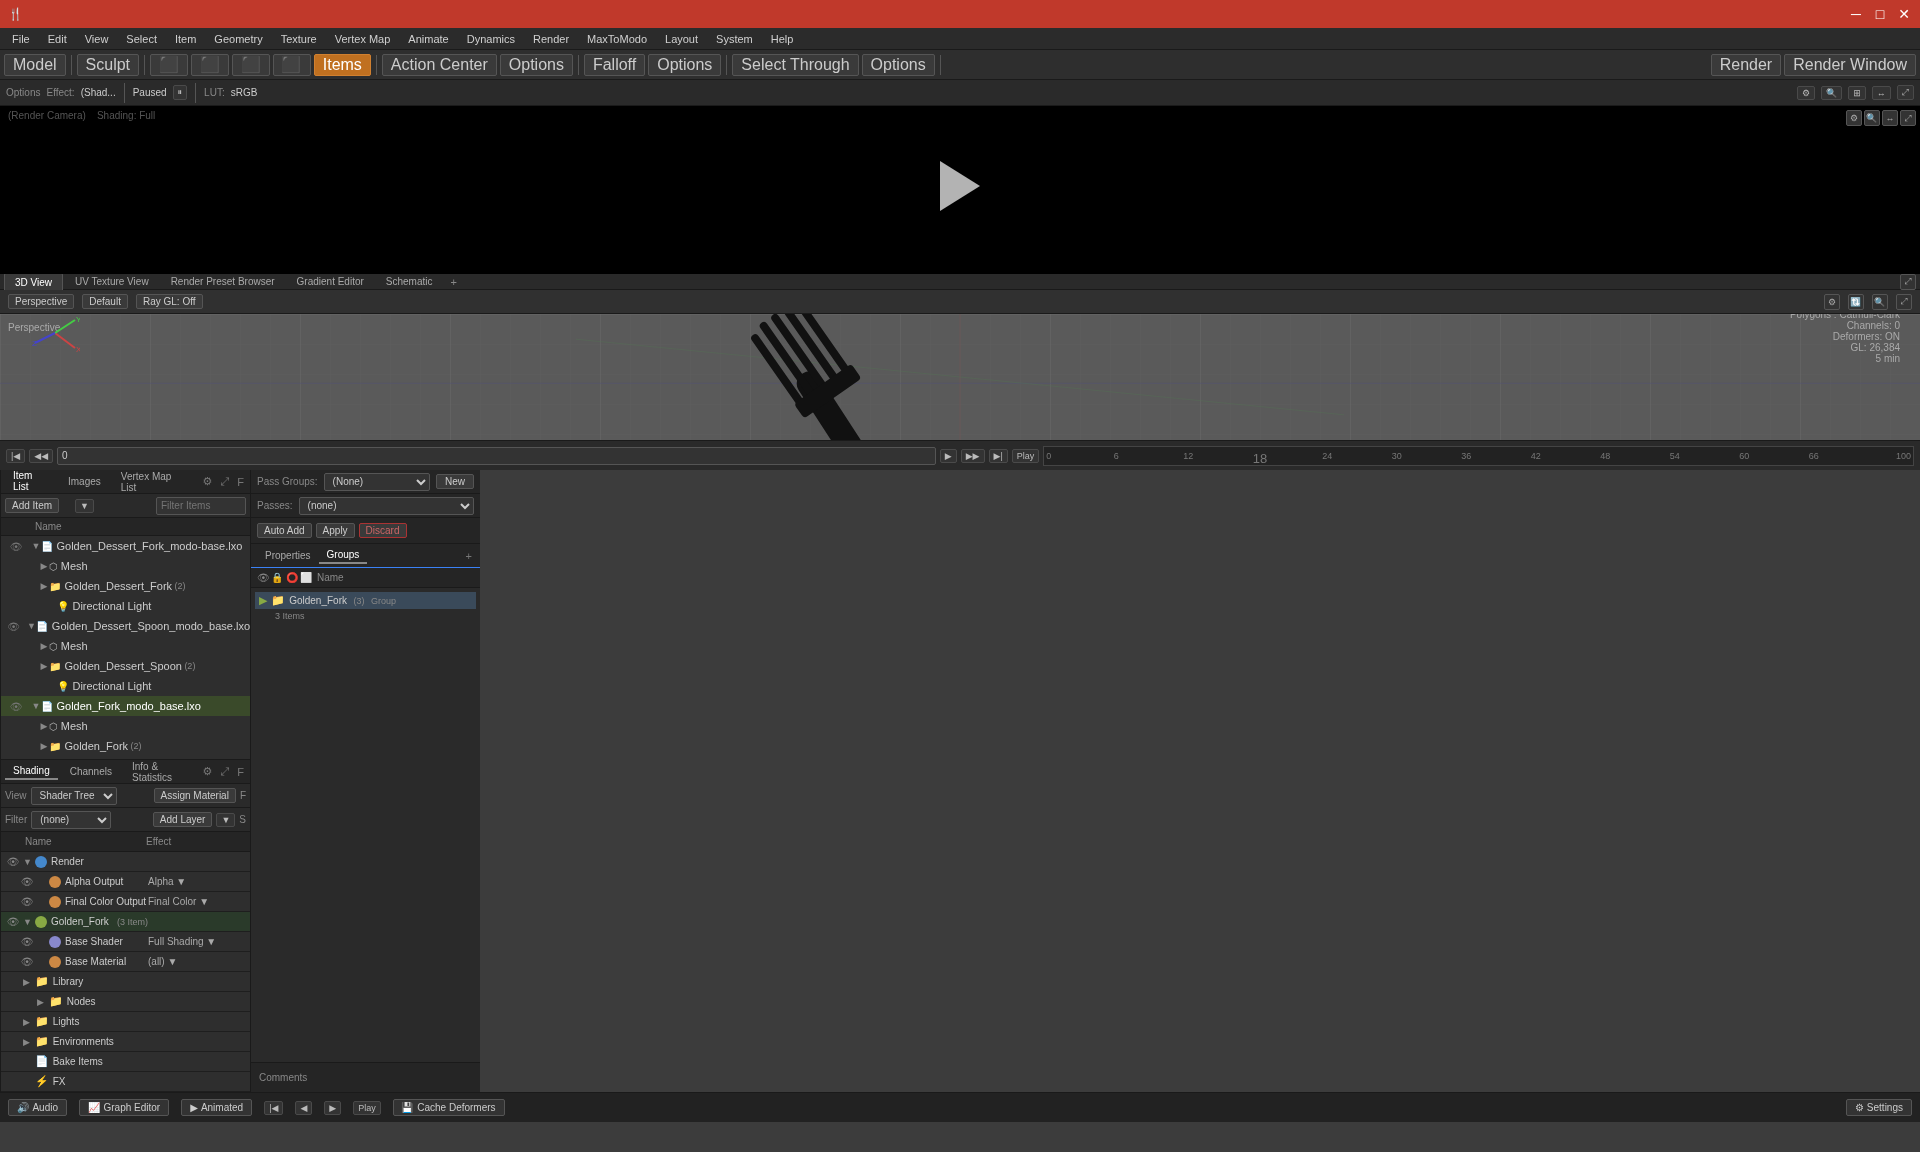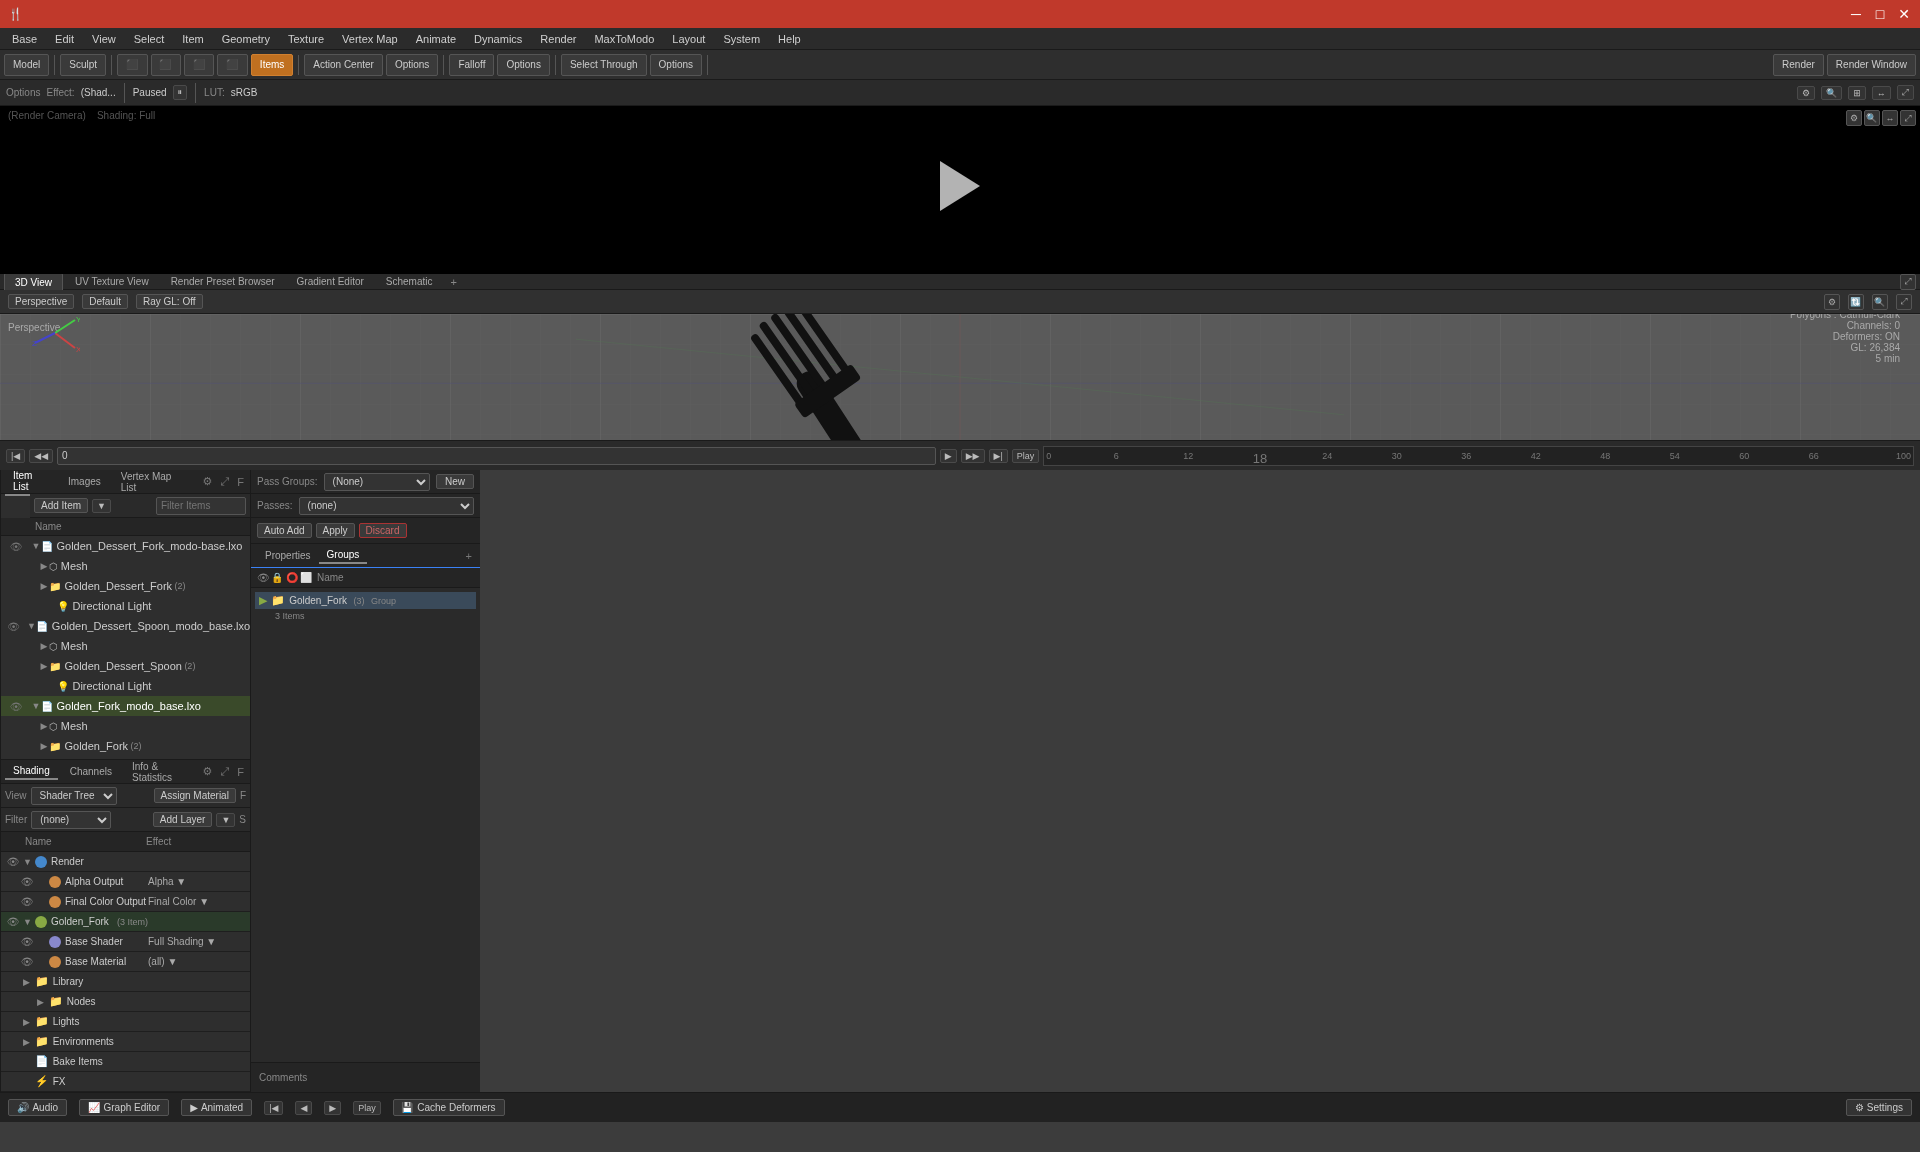--- a/index.html
+++ b/index.html
@@ -61,21 +61,21 @@
       border-bottom: 1px solid #1a1a1a;
     }
     .toolbar-btn {
       background: #3a3a3a;
       border: 1px solid #555;
       color: #ccc;
       padding: 2px 8px;
       height: 22px;
       cursor: pointer;
       border-radius: 2px;
-      font-size: 10px;
+      font-size: 16px;
       display: flex; align-items: center; gap: 3px;
     }
     .toolbar-btn.orange { background: #c07020; border-color: #d08030; color: #fff; }
     .toolbar-sep { width: 1px; height: 20px; background: #555; margin: 0 2px; }
 
     
     #options-bar {
       background: #2a2a2a;
       height: 26px;
       display: flex;
@@ -233,23 +233,22 @@
       color: #aaa;
     }
     .panel-tab.active { color: #fff; border-bottom: 2px solid #888; }
 
     #item-list-toolbar {
       background: #2a2a2a;
       height: 24px;
       display: flex;
       align-items: center;
       padding: 0 4px;
-      gap: 4px;
+      gap: 16px;
       border-bottom: 1px solid #1a1a1a;
-      margin-left: 29px;
     }
     .il-btn {
       background: #3a3a3a;
       border: 1px solid #555;
       color: #ccc;
       padding: 1px 6px;
       cursor: pointer;
       border-radius: 2px;
       font-size: 10px;
     }
@@ -539,21 +538,21 @@
 <div id="title-bar">
   <span>🍴</span>
   <div id="title-controls">
     <span>─</span>
     <span>□</span>
     <span>✕</span>
   </div>
 </div>
 
 <div id="menu-bar">
-  <span class="menu-item">Base</span>
+  <span class="menu-item">File</span>
   <span class="menu-item">Edit</span>
   <span class="menu-item">View</span>
   <span class="menu-item">Select</span>
   <span class="menu-item">Item</span>
   <span class="menu-item">Geometry</span>
   <span class="menu-item">Texture</span>
   <span class="menu-item">Vertex Map</span>
   <span class="menu-item">Animate</span>
   <span class="menu-item">Dynamics</span>
   <span class="menu-item">Render</span>

